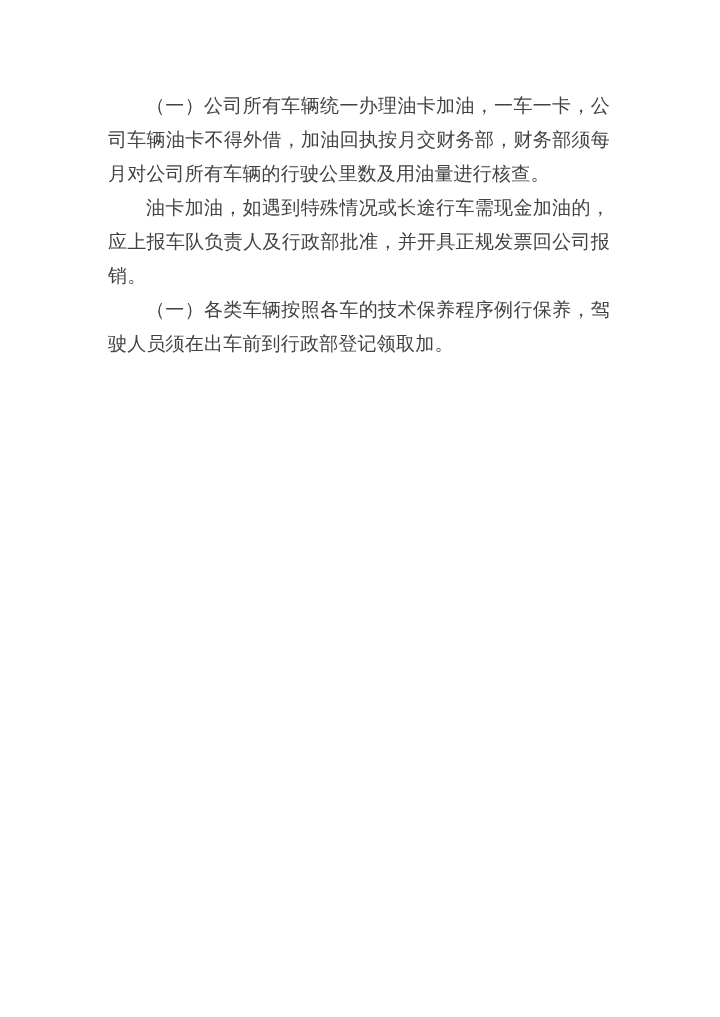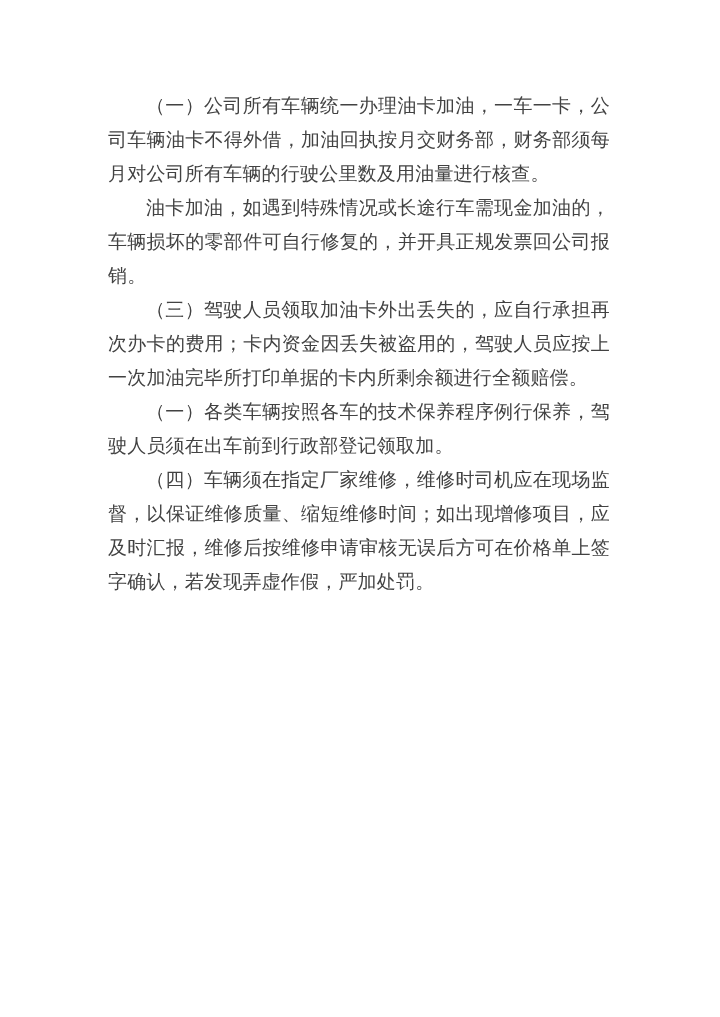--- a/index.html
+++ b/index.html
@@ -35,18 +35,16 @@
     letter-spacing: 0.2px;
     word-break: break-all;
   }
 </style>
 </head>
 <body>
 
 <div class="page">
   <div class="content">
     <p class="para">（一）公司所有车辆统一办理油卡加油，一车一卡，公司车辆油卡不得外借，加油回执按月交财务部，财务部须每月对公司所有车辆的行驶公里数及用油量进行核查。</p>
-    <p class="para">油卡加油，如遇到特殊情况或长途行车需现金加油的，车辆损坏的零部件可自行修复的，并开具正规发票回公司报销。</p>
-    <p class="para">（三）驾驶人员领取加油卡外出丢失的，应自行承担再次办卡的费用；卡内资金因丢失被盗用的，驾驶人员应按上一次加油完毕所打印单据的卡内所剩余额进行全额赔偿。</p>
+    <p class="para">油卡加油，如遇到特殊情况或长途行车需现金加油的，应上报车队负责人及行政部批准，并开具正规发票回公司报销。</p>
     <p class="para">（一）各类车辆按照各车的技术保养程序例行保养，驾驶人员须在出车前到行政部登记领取加。</p>
-    <p class="para">（四）车辆须在指定厂家维修，维修时司机应在现场监督，以保证维修质量、缩短维修时间；如出现增修项目，应及时汇报，维修后按维修申请审核无误后方可在价格单上签字确认，若发现弄虚作假，严加处罚。</p>
   </div>
 </div>
 
 </body></html>

